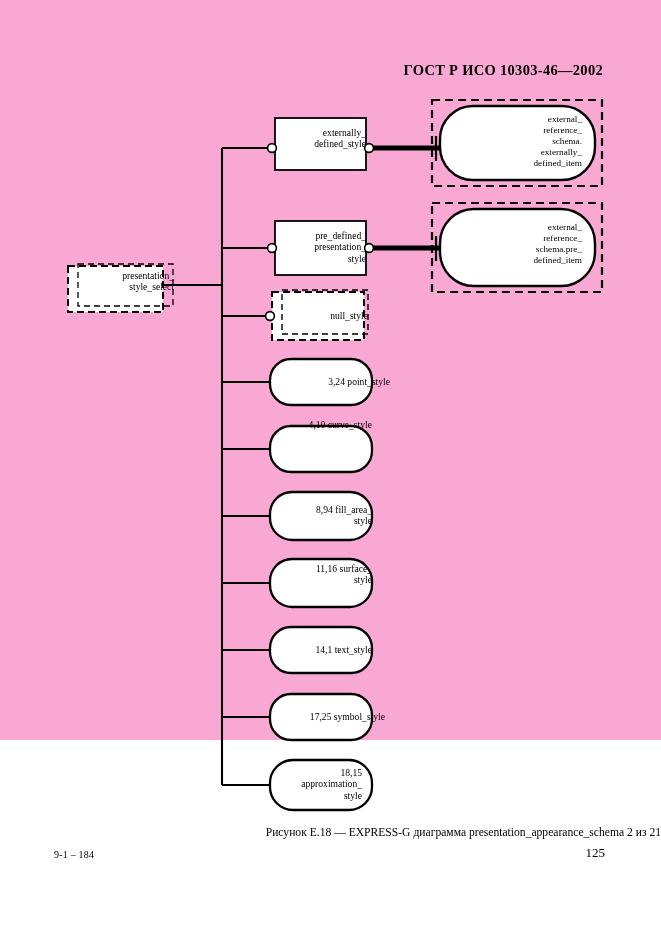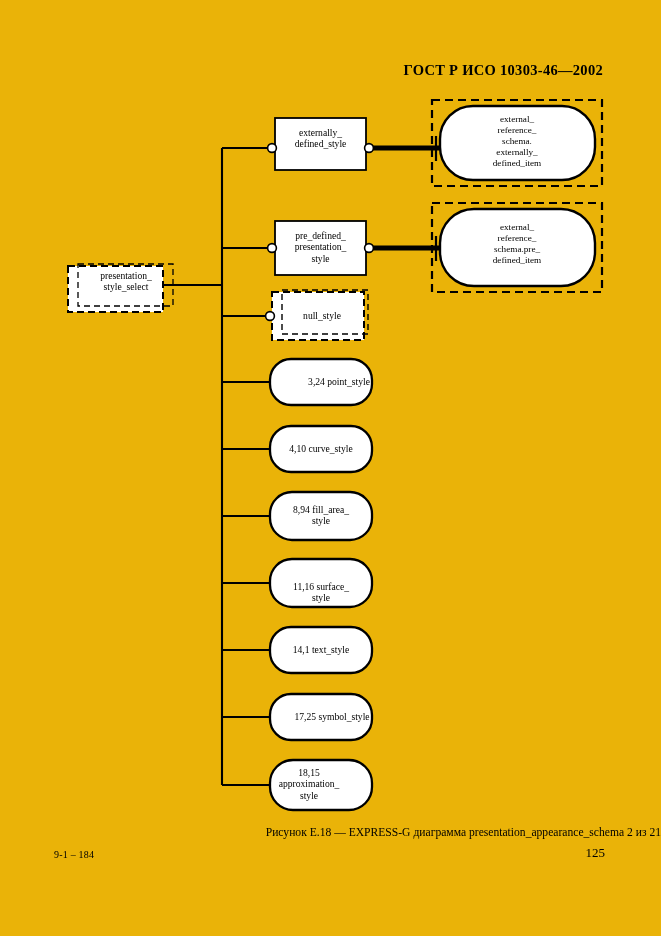--- a/index.html
+++ b/index.html
@@ -12,22 +12,22 @@
     height: 936px;
     position: relative;
     font-family: "Liberation Serif", serif;
     color: #000000;
     overflow: hidden;
   }
   #page {
     position: absolute;
     left: 0; top: 0;
     width: 661px;
-    height: 936px;
-    background: #eab308;
+    height: 740px;
+    background: #f9a8d4;
   }
   
   #doc-header {
     position: absolute;
     right: 58px;
     top: 62px;
     font-family: "Liberation Serif", serif;
     font-size: 14.5px;
     font-weight: bold;
     letter-spacing: 0.3px;
@@ -37,21 +37,21 @@
   #diagram {
     position: absolute;
     left: 0;
     top: 0;
     width: 661px;
     height: 830px;
   }
   
   .node-label {
     position: absolute;
-    text-align: center;
+    text-align: right;
     font-family: "Liberation Serif", serif;
     font-size: 9.6px;
     line-height: 11.4px;
     color: #000;
     white-space: pre-line;
     pointer-events: none;
   }
   .node-label.sm {
     font-size: 9.2px;
     line-height: 11px;
@@ -183,26 +183,26 @@
 
   <div class="node-label sm" style="left:452px; top:222px; width:130px;">external_
 reference_
 schema.pre_
 defined_item</div>
 
   <div class="node-label" style="left:276px; top:310px; width:92px;">null_style</div>
 
   <div class="node-label" style="left:288px; top:376px; width:102px;">3,24 point_style</div>
 
-  <div class="node-label" style="left:270px; top:443px; width:102px;">4,10 curve_style</div>
+  <div class="node-label" style="left:270px; top:419px; width:102px;">4,10 curve_style</div>
 
   <div class="node-label" style="left:270px; top:504px; width:102px;">8,94 fill_area_
 style</div>
 
-  <div class="node-label" style="left:270px; top:581px; width:102px;">11,16 surface_
+  <div class="node-label" style="left:270px; top:563px; width:102px;">11,16 surface_
 style</div>
 
   <div class="node-label" style="left:270px; top:644px; width:102px;">14,1 text_style</div>
 
   <div class="node-label" style="left:279px; top:711px; width:106px;">17,25 symbol_style</div>
 
   <div class="node-label" style="left:256px; top:767px; width:106px;">18,15
 approximation_
 style</div>
 

